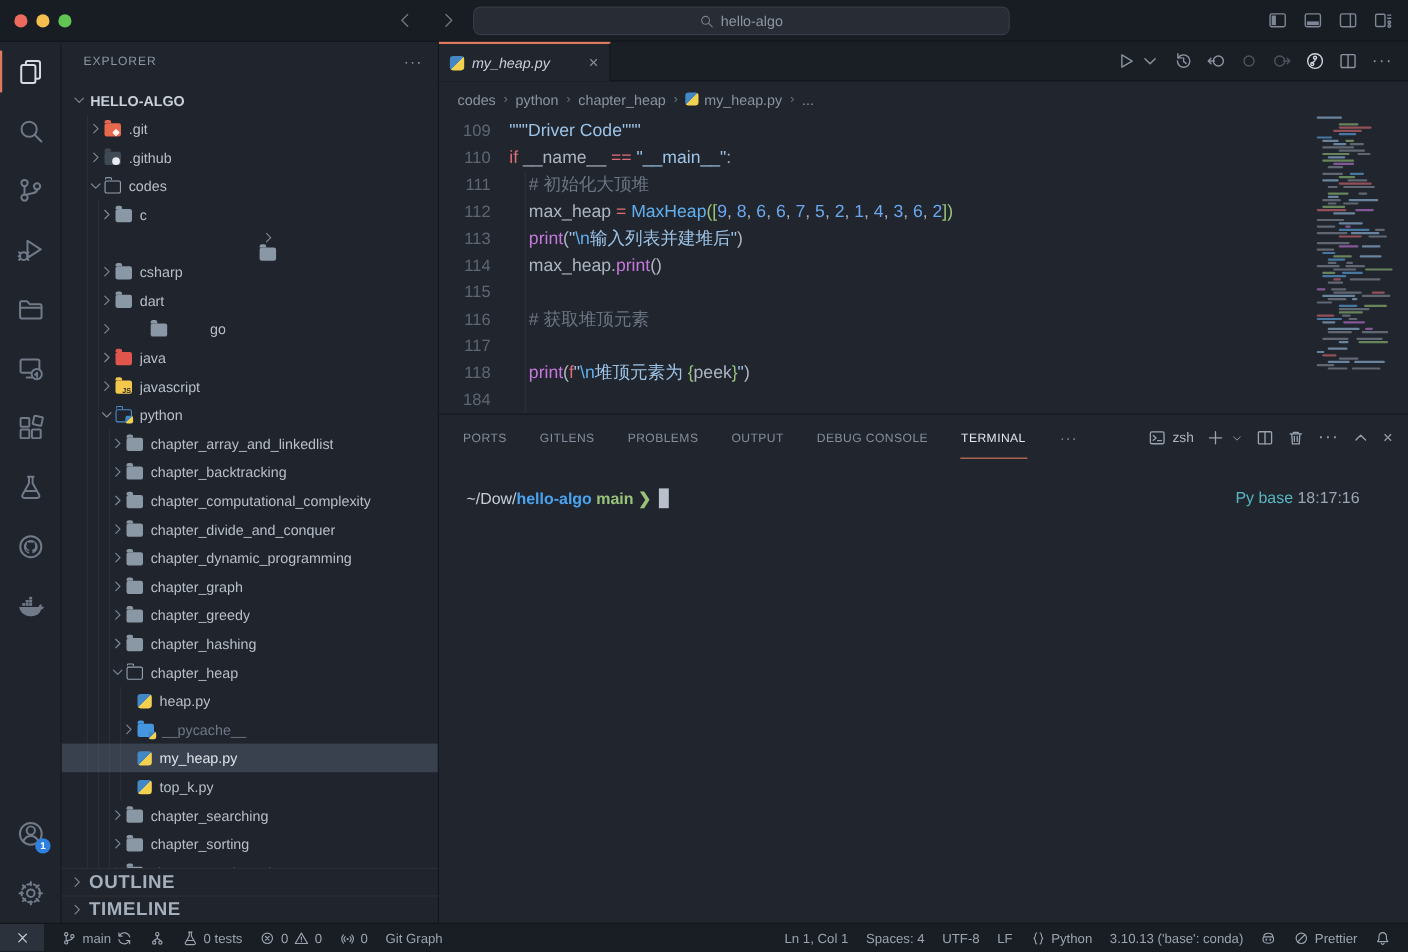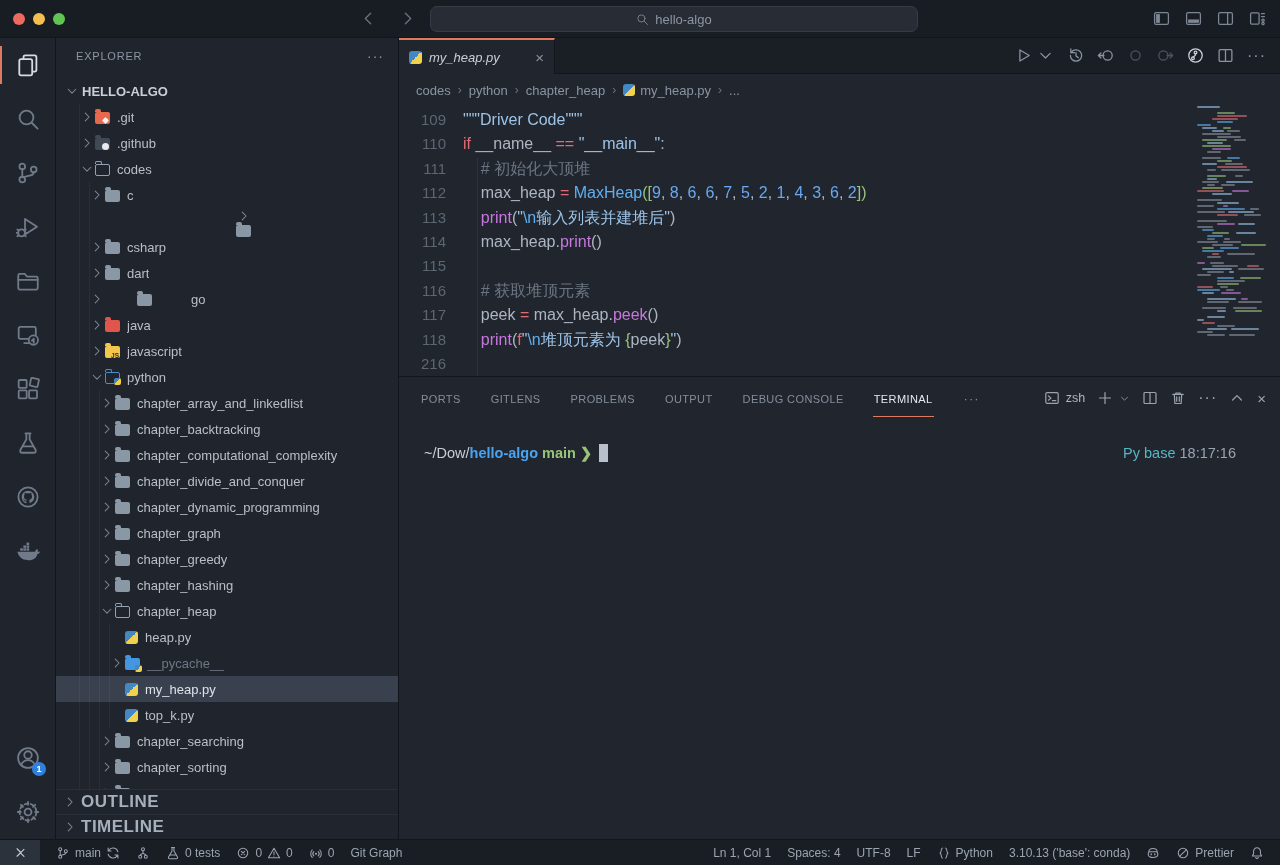--- a/index.html
+++ b/index.html
@@ -789,28 +789,27 @@
             <div class="code-line ind">
               <span class="ln">115</span>
               <span class="ct"><span>    </span></span>
             </div>
             <div class="code-line ind">
               <span class="ln">116</span>
               <span class="ct"><span>    </span><span class="tk-cmt"># 获取堆顶元素</span></span>
             </div>
             <div class="code-line ind">
               <span class="ln">117</span>
-              <span class="ct"><span>    </span><span class="tk-def">peek </span><span class="tk-kw">=</span><span class="tk-def"> max_heap.</span><span class="tk-mag">peek</span><span class="tk-def">()</span></span>
             </div>
             <div class="code-line ind">
               <span class="ln">118</span>
               <span class="ct"><span>    </span><span class="tk-mag">print</span><span class="tk-def">(</span><span class="tk-kw">f</span><span class="tk-str">"</span><span class="tk-esc">\n</span><span class="tk-str">堆顶元素为 </span><span class="tk-br">{</span><span class="tk-def">peek</span><span class="tk-br">}</span><span class="tk-str">"</span><span class="tk-def">)</span></span>
             </div>
             <div class="code-line ind">
-              <span class="ln">216</span>
+              <span class="ln">184</span>
               <span class="ct"><span>    </span></span>
             </div>
           </div>
         <div class="minimap" id="minimap">
             <div class="mm-seg" style="left: 2px; top: 0px; width: 22.912px; background: rgb(157, 195, 231);"></div>
             <div class="mm-seg" style="left: 22px; top: 6px; width: 18.3389px; background: rgb(152, 195, 121);"></div>
             <div class="mm-seg" style="left: 22px; top: 9px; width: 30.3639px; background: rgb(224, 108, 117);"></div>
             <div class="mm-seg" style="left: 17px; top: 12px; width: 25.9636px; background: rgb(224, 108, 117);"></div>
             <div class="mm-seg" style="left: 22px; top: 15px; width: 16.4815px; background: rgb(97, 175, 239);"></div>
             <div class="mm-seg" style="left: 2px; top: 18px; width: 14.1607px; background: rgb(97, 175, 239);"></div>

